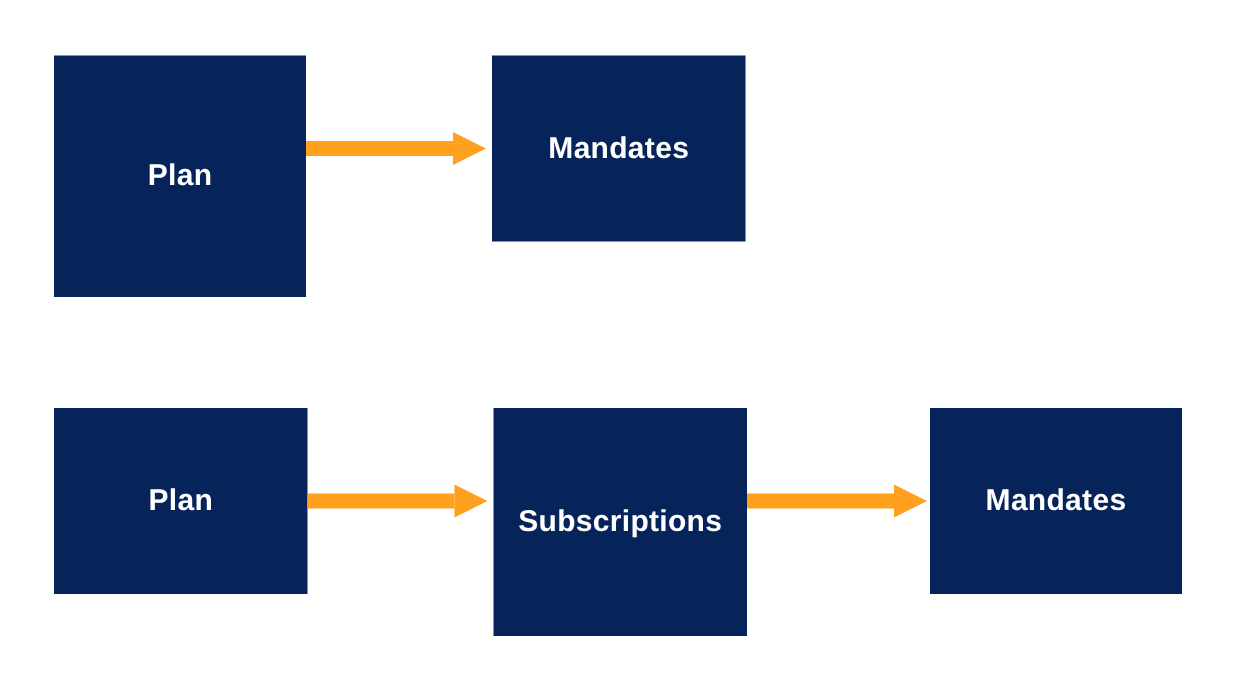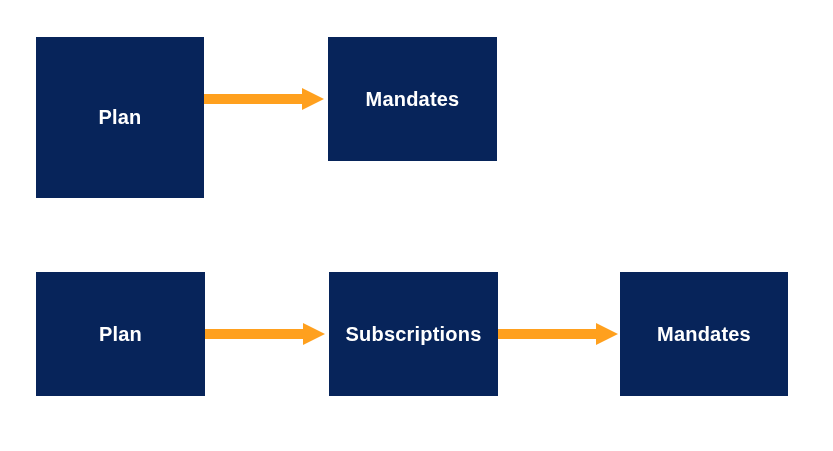--- a/index.html
+++ b/index.html
@@ -23,21 +23,21 @@
     align-items: center;
     justify-content: center;
     font-weight: bold;
     font-size: 20px;
     letter-spacing: 0.2px;
     text-align: center;
   }
   .node-plan            { left: 36px;  top: 37px;  width: 168px; height: 161px; }
   .node-mandates-top    { left: 328px; top: 37px;  width: 169px; height: 124px; }
   .node-plans           { left: 36px;  top: 272px; width: 169px; height: 124px; }
-  .node-subscriptions   { left: 329px; top: 272px; width: 169px; height: 124px; }
+  .node-subscriptions   { left: 329px; top: 272px; width: 169px; height: 152px; }
   .node-mandates-bottom { left: 620px; top: 272px; width: 168px; height: 124px; }
 
   .arrow {
     position: absolute;
     height: 22px;
     display: flex;
     align-items: center;
   }
   .arrow-1 { left: 204px; top: 88px;  width: 120px; }
   .arrow-2 { left: 205px; top: 323px; width: 120px; }

